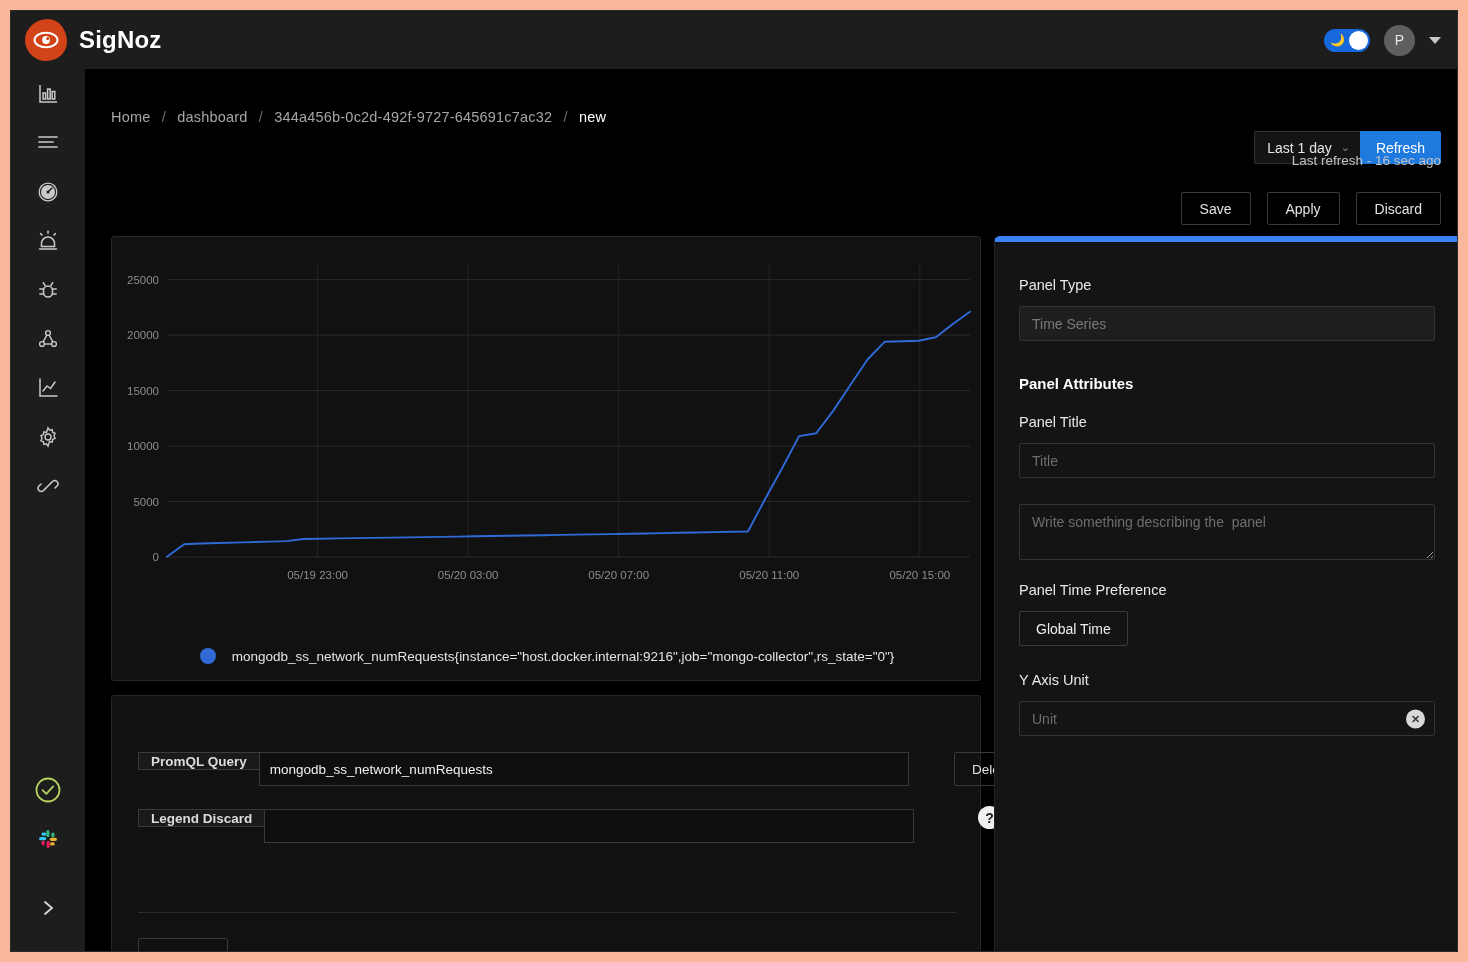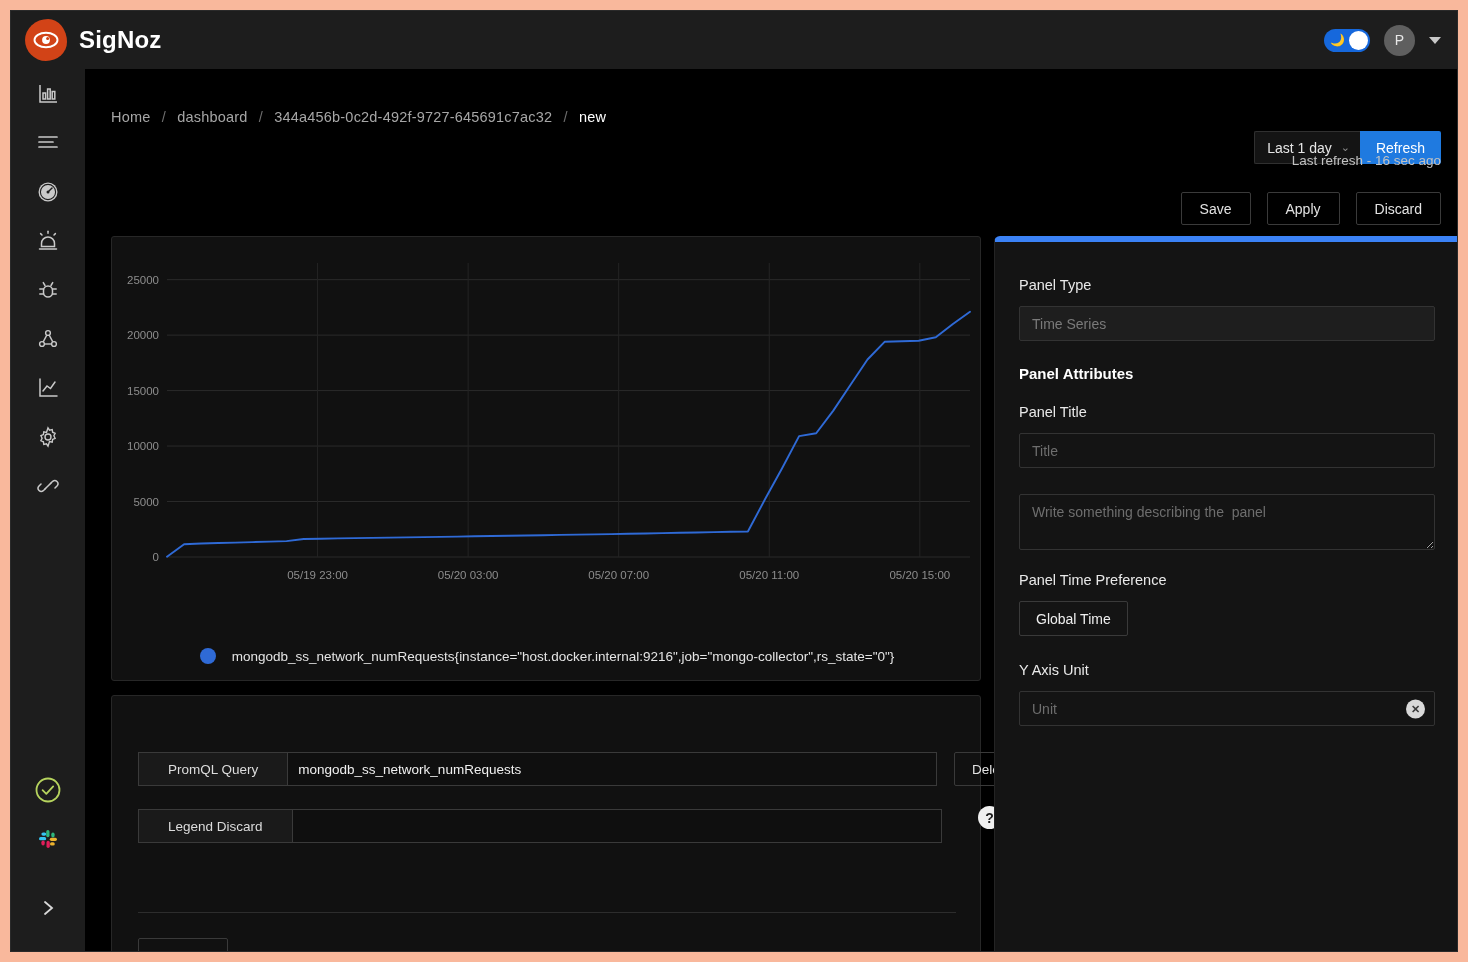--- a/index.html
+++ b/index.html
@@ -119,23 +119,23 @@
   #legend-dot { width: 16px; height: 16px; border-radius: 50%; background: #2f6ad6; flex: none; }
   #legend-text { color: #e4e4e4; font-size: 13.5px; white-space: nowrap; }
   
   #query-card {
     position: absolute; left: 26px; top: 626px; width: 870px; height: 300px;
     background: #111111; border: 1px solid #272727; border-radius: 3px;
   }
   #query-row1 { position: absolute; left: 26px; top: 56px; display: flex; }
   #query-row2 { position: absolute; left: 26px; top: 113px; display: flex; }
   .addon {
-    height: 34px; padding: 0 29px; background: #1a1a1a; border: 1px solid #3a3a3a;
+    height: 18px; padding: 0 12px; background: #1a1a1a; border: 1px solid #3a3a3a;
     border-right: none; color: #dcdcdc; font-size: 13.5px;
-    display: flex; align-items: center; white-space: nowrap;
+    display: flex; align-items: center; white-space: nowrap; font-weight: bold;
   }
   .qinput {
     height: 34px; width: 650px; background: #0f0f0f; border: 1px solid #3a3a3a;
     color: #f0f0f0; font-size: 13.5px; padding: 0 10px; font-family: inherit;
     outline: none;
   }
   #delete-btn {
     position: absolute; left: 842px; top: 56px;
     height: 34px; padding: 0 17px; background: transparent; color: #e2e2e2;
     border: 1px solid #3a3a3a; border-radius: 2px; font-size: 13.5px; cursor: pointer;
@@ -158,21 +158,21 @@
   }
   #add-query-btn .plus { font-size: 15px; line-height: 1; }
   
   #right-panel {
     position: absolute; left: 909px; top: 167px; width: 465px; height: 717px;
     background: #141414; border-left: 1px solid #242424; border-top: 6px solid #3b82f6;
     border-top-left-radius: 6px;
     padding: 35px 24px 0 24px;
   }
   .field-label { color: #e9e9e9; font-size: 14.5px; margin-bottom: 13px; }
-  .section-head { color: #ffffff; font-size: 15px; font-weight: 700; margin: 24px 0 22px 0; }
+  .section-head { color: #ffffff; font-size: 15px; font-weight: 700; margin: 34px 0 22px 0; }
   .panel-input {
     width: 100%; height: 35px; background: transparent; border: 1px solid #333333;
     border-radius: 2px; color: #f0f0f0; font-size: 14px; padding: 0 12px;
     font-family: inherit; outline: none;
   }
   .panel-input::placeholder { color: #6e6e6e; }
   #panel-type-select {
     width: 100%; height: 35px; background: #1e1e1e; border: 1px solid #333333;
     border-radius: 2px; color: #7a7a7a; font-size: 14px; padding: 0 12px;
     display: flex; align-items: center;

